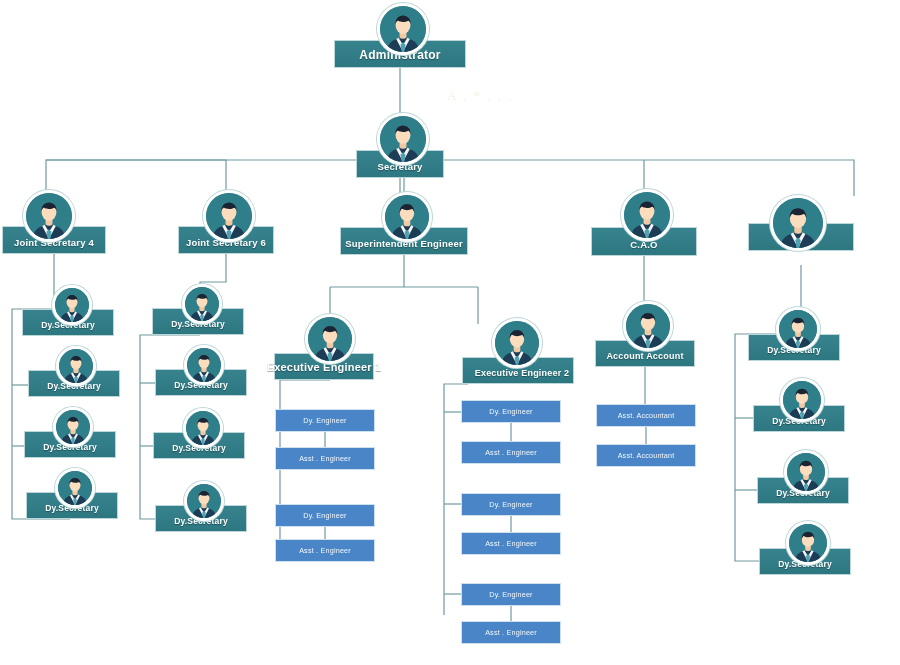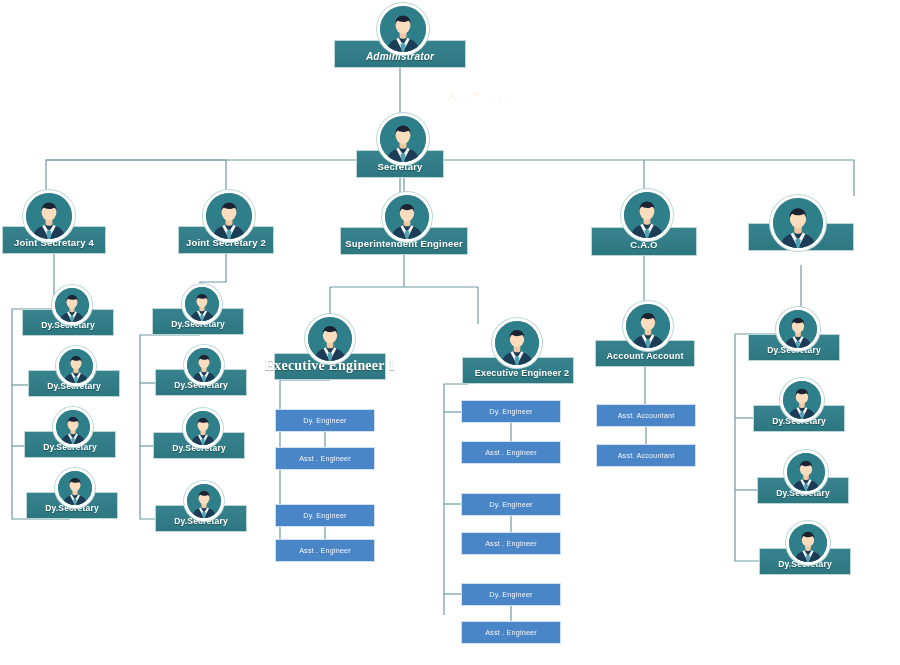--- a/index.html
+++ b/index.html
@@ -355,31 +355,31 @@
         <svg viewBox="0 0 40 40">
           <circle cx="20" cy="20" r="20" fill="#2f7f8a"></circle>
           <path d="M6 40c0-8 6.2-12.2 14-12.2S34 32 34 40z" fill="#1d3c56"></path>
           <path d="M16.2 27.6L20 34l3.8-6.4 2.1 1.1L20 40l-5.9-11.3z" fill="#f3f5f7"></path>
           <path d="M20 31.5l2.2 2.2-1.1 6.3h-2.2l-1.1-6.3z" fill="#4fa3b0"></path>
           <rect x="17" y="21.5" width="6" height="7" rx="2.4" fill="#f2c9a4"></rect>
           <ellipse cx="20" cy="16.5" rx="6.5" ry="7.6" fill="#fbdcbd"></ellipse>
           <path d="M13.4 16.6c-.5-5.3 2.6-8.4 6.6-8.4s7.1 3 6.6 8.4c-.2-2.2-1-3.3-2-3.8-2.7 1.4-6.6 1.5-9.1-.2-.9.6-1.8 1.7-2.1 4z" fill="#1c2433"></path>
         </svg>
       </div>
-      <div class="node teal" style="left: 334px; top: 40px; width: 132px; height: 28px; font-size: 10px; font-style: italic;">
+      <div class="node teal" style="left: 334px; top: 40px; width: 132px; height: 28px; font-size: 12px;">
         <span class="lbl">Administrator</span>
       </div>
       <div class="node teal" style="left: 356px; top: 150px; width: 88px; height: 28px; font-size: 9.5px;">
         <span class="lbl">Secretary</span>
       </div>
       <div class="node teal" style="left: 2px; top: 226px; width: 104px; height: 28px; font-size: 9.5px;">
         <span class="lbl">Joint Secretary  4</span>
       </div>
       <div class="node teal" style="left: 178px; top: 226px; width: 96px; height: 28px; font-size: 9.5px;">
-        <span class="lbl">Joint Secretary 2</span>
+        <span class="lbl">Joint Secretary 6</span>
       </div>
       <div class="node teal" style="left: 340px; top: 227px; width: 128px; height: 28px; font-size: 9.5px;">
         <span class="lbl">Superintendent Engineer</span>
       </div>
       <div class="node teal" style="left: 591px; top: 227px; width: 106px; height: 29px; font-size: 9.5px; text-align: right;">
         <span class="lbl">C.A.O</span>
       </div>
       <div class="node teal" style="left: 748px; top: 223px; width: 106px; height: 28px; font-size: 9.5px;">
         <span class="lbl">O.S.D</span>
       </div>
@@ -400,21 +400,21 @@
       </div>
       <div class="node teal" style="left: 155px; top: 369px; width: 92px; height: 27px; font-size: 8.5px;">
         <span class="lbl">Dy.Secretary</span>
       </div>
       <div class="node teal" style="left: 153px; top: 432px; width: 92px; height: 27px; font-size: 8.5px;">
         <span class="lbl">Dy.Secretary</span>
       </div>
       <div class="node teal" style="left: 155px; top: 505px; width: 92px; height: 27px; font-size: 8.5px;">
         <span class="lbl">Dy.Secretary</span>
       </div>
-      <div class="node teal" style="left: 274px; top: 353px; width: 112px; height: 27px; font-size: 14px; font-family: Liberation Serif, serif;">
+      <div class="node teal" style="left: 274px; top: 353px; width: 100px; height: 27px; font-size: 11px;">
         <span class="lbl">Executive Engineer 1</span>
       </div>
       <div class="node teal" style="left: 462px; top: 357px; width: 112px; height: 27px; font-size: 9px; padding-left: 8px;">
         <span class="lbl">Executive Engineer 2</span>
       </div>
       <div class="node teal" style="left: 595px; top: 340px; width: 100px; height: 27px; font-size: 9px;">
         <span class="lbl">Account Account</span>
       </div>
       <div class="node teal" style="left: 748px; top: 334px; width: 92px; height: 27px; font-size: 8.5px;">
         <span class="lbl">Dy.Secretary</span>

